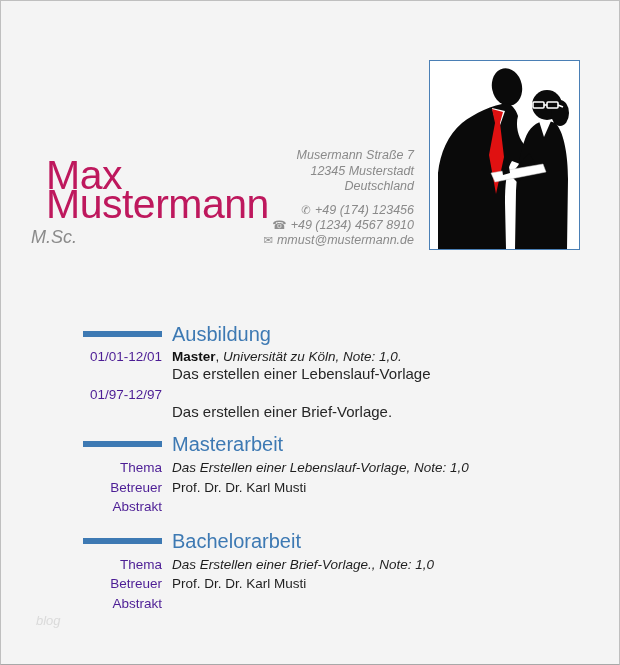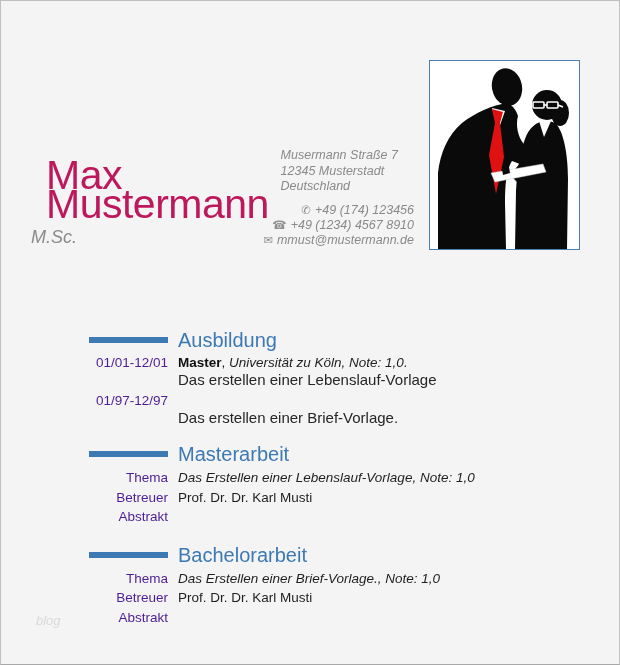--- a/index.html
+++ b/index.html
@@ -18,39 +18,39 @@
     position:absolute; left:45px; top:160px;
     margin:0; font-size:41px; font-weight:400;
     line-height:29px; letter-spacing:-0.5px; color:#be185d;
   }
   .name .nline { display:block; }
   .degree {
     position:absolute; left:30px; top:226px;
     font-size:18px; font-style:italic; color:#8a8a8a;
   }
   .address {
-    position:absolute; right:221px; top:147px;
-    text-align:left; font-size:12.5px; line-height:15.5px;
+    position:absolute; right:205px; top:147px;
+    text-align:right; font-size:12.5px; line-height:15.5px;
     font-style:italic; color:#8a8a8a; white-space:nowrap;
   }
   .contacts {
     position:absolute; right:205px; top:202px;
     text-align:right; font-size:12.5px; line-height:15px;
     font-style:italic; color:#8a8a8a; white-space:nowrap;
   }
   .contacts .cicon { font-style:normal; font-size:11.5px; margin-right:4px; color:#8f8f8f; }
   .photo {
     position:absolute; left:428px; top:59px;
     width:149px; height:188px;
     border:1.5px solid #4a7fb5; background:#fff;
   }
   .photo svg { display:block; width:100%; height:100%; }
   
   .sections { position:absolute; left:0; right:0; top:311px; }
-  section { margin:16px;padding-left:44px; }
+  section { margin:10px;padding-left:44px; }
   section + section { margin-top:12px; }
   .sec-head {
     display:grid; grid-template-columns:77px 1fr; column-gap:10px;
     padding-left:30px; align-items:center; height:24px; margin-bottom:2px;
   }
   .bar { height:6px; background:#3d79b3; width:calc(100% + 2px); margin-left:-2px; }
   .sec-title { margin:0; font-size:20px; line-height:24px; font-weight:400; color:#3d79b3; }
   .row {
     display:grid; grid-template-columns:77px 1fr; column-gap:10px;
     padding-left:30px; font-size:13.5px; line-height:17px;

